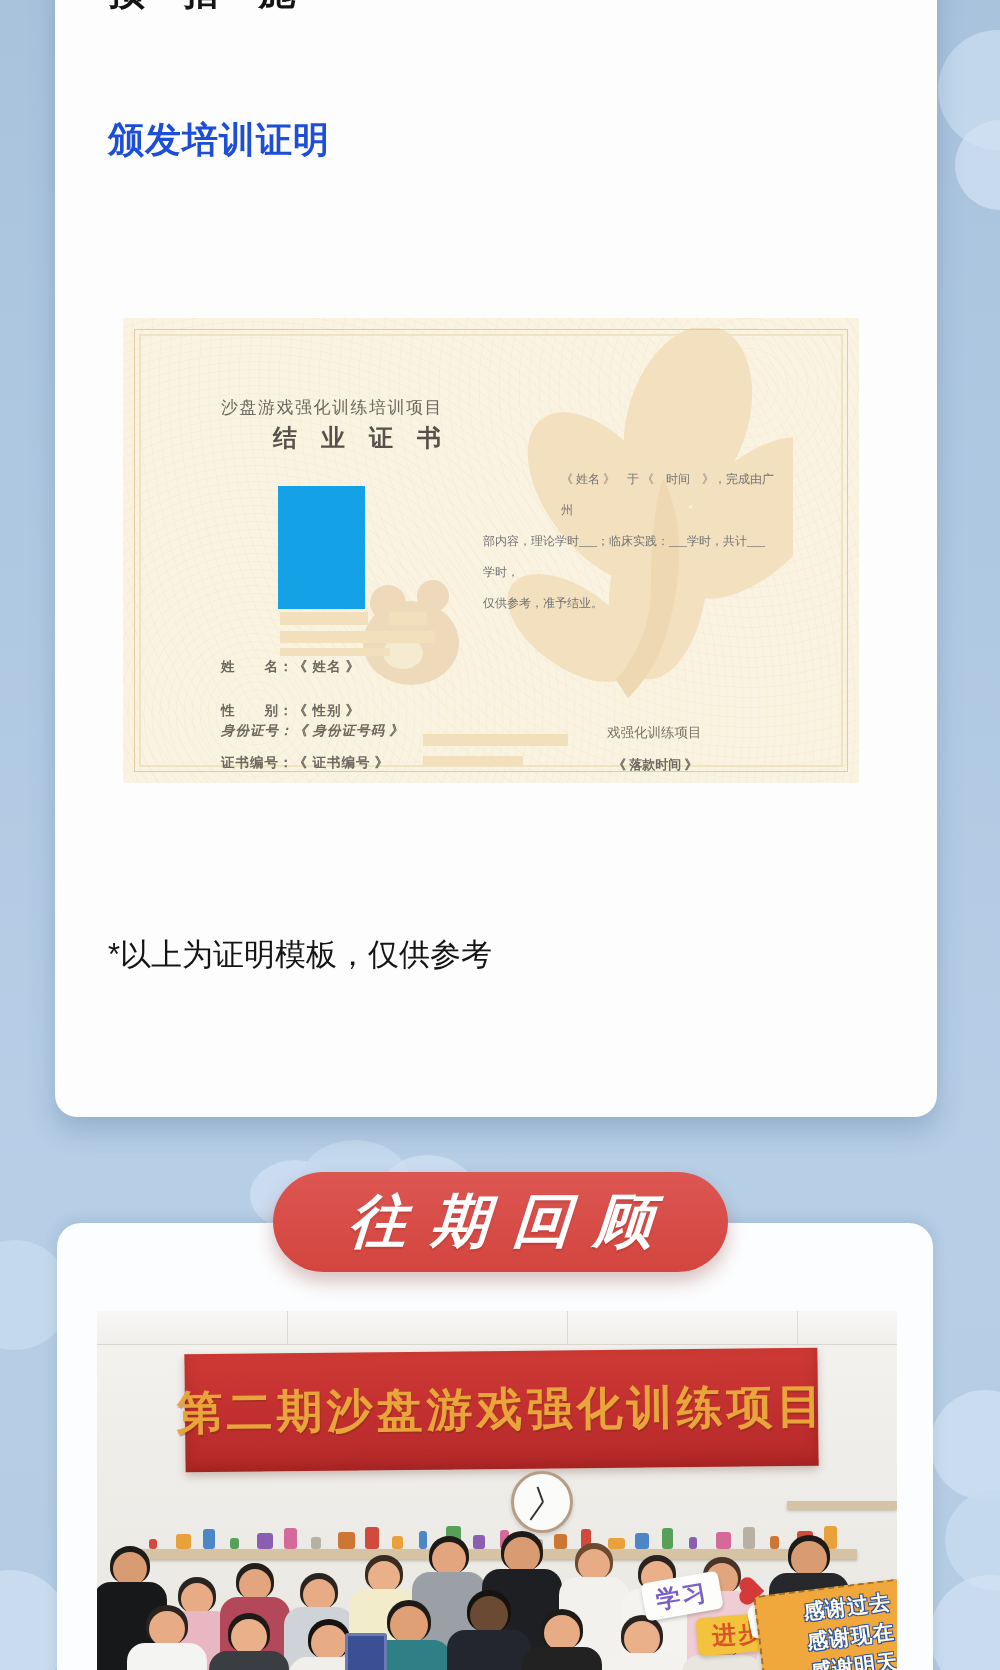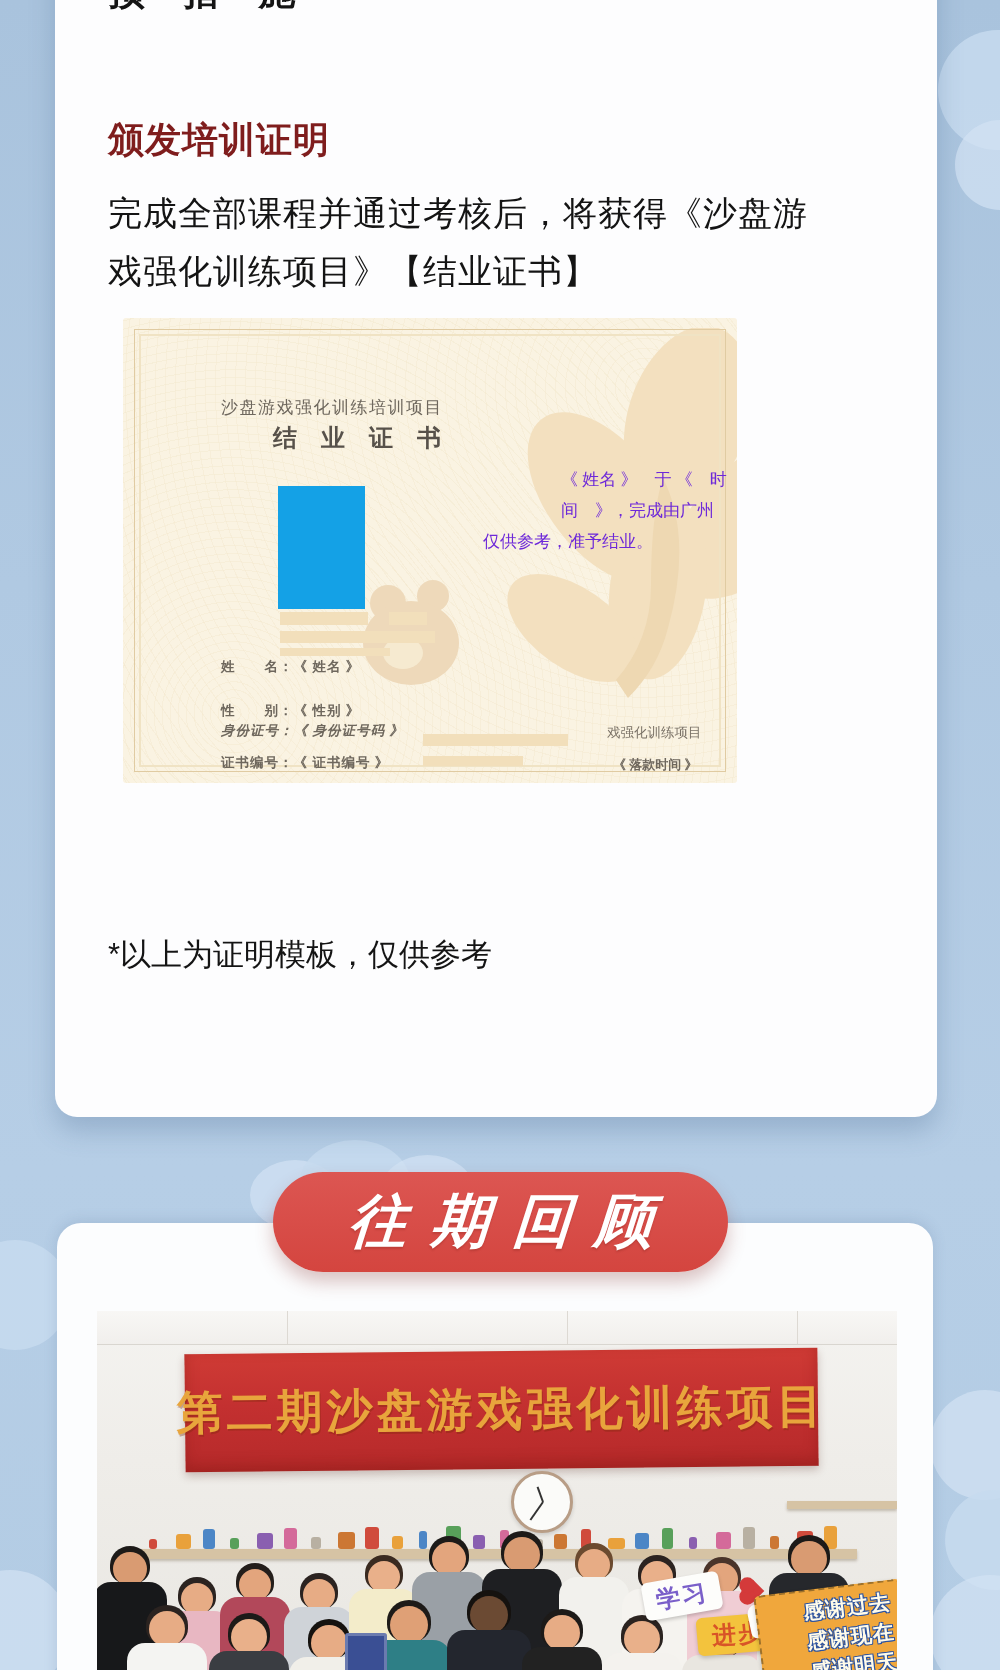--- a/index.html
+++ b/index.html
@@ -10,40 +10,40 @@
   .cloud{position:absolute;border-radius:50%;background:#c7daee;opacity:.85;}
   .cloud.l2{background:#d3e3f3;opacity:.7;}
   
   .card1{position:absolute;left:55px;top:-60px;width:882px;height:1177px;background:#fdfdfe;
          border-radius:22px;box-shadow:0 14px 26px rgba(70,100,140,.28);}
   .partial-heading{position:absolute;left:53px;top:26px;font-size:37px;font-weight:700;color:#141414;
          letter-spacing:14px;line-height:52px;}
   .step-number{position:absolute;left:50px;top:118px;font-size:118px;line-height:100px;font-weight:800;
          letter-spacing:-2px;background:linear-gradient(180deg,#dd4f47 5%,#ea8680 55%,#f6c6c1 100%);
          -webkit-background-clip:text;background-clip:text;color:transparent;-webkit-text-fill-color:transparent;}
-  .step-title{position:absolute;left:53px;top:176px;font-size:36px;font-weight:700;color:#7f1d1d;letter-spacing:1px;}
+  .step-title{position:absolute;left:53px;top:176px;font-size:36px;font-weight:700;color:#1d4ed8;letter-spacing:1px;}
   .para{position:absolute;left:53px;font-size:34px;line-height:58px;color:#141414;font-weight:500;letter-spacing:1px;}
   .para1{top:244px;}
   .para2{top:884px;}
   .note{position:absolute;left:53px;top:994px;font-size:31px;color:#141414;font-weight:500;}
   
-  .cert{position:absolute;left:68px;top:378px;width:614px;height:465px;background:#faf3e2;border-radius:3px;
+  .cert{position:absolute;left:68px;top:378px;width:736px;height:465px;background:#faf3e2;border-radius:3px;
         overflow:hidden;cursor:pointer;}
   .cert-texture{position:absolute;inset:0;opacity:.45;background:
      repeating-radial-gradient(circle at 18% 85%, rgba(232,211,168,.0) 0 7px, rgba(232,211,168,.35) 7px 8px),
      repeating-radial-gradient(circle at 85% 15%, rgba(232,211,168,.0) 0 9px, rgba(230,208,162,.3) 9px 10px);}
   .cert-frame{position:absolute;inset:11px;border:1px solid #e0cba2;}
   .cert-frame::after{content:'';position:absolute;inset:4px;border:2px solid #f0e3c4;}
   .cert-program{position:absolute;left:98px;top:78px;font-size:17px;color:#6e675d;letter-spacing:1.5px;
         font-family:"Liberation Serif",serif;}
   .cert-title{position:absolute;left:150px;top:104px;font-size:24px;color:#57514a;letter-spacing:9px;font-weight:700;
         font-family:"Liberation Serif",serif;}
   .cert-photo{position:absolute;left:155px;top:168px;width:87px;height:123px;background:#14a1e6;}
   .bar{position:absolute;background:#f2dfbb;}
-  .cert-body{position:absolute;left:360px;top:146px;width:292px;font-size:17px;line-height:31px;color:#6d28d9;
+  .cert-body{position:absolute;left:360px;top:146px;width:292px;font-size:12px;line-height:31px;color:#737373;
         font-family:"Liberation Serif",serif;}
   .cert-body .ind{padding-left:78px;}
   .cert-field{position:absolute;left:98px;font-size:13.5px;color:#6e675d;font-weight:700;letter-spacing:1px;
         font-family:"Liberation Serif",serif;}
   .cert-issuer{position:absolute;left:484px;top:406px;font-size:13.5px;color:#7a7267;font-family:"Liberation Serif",serif;}
   .cert-date{position:absolute;left:490px;top:438px;font-size:13px;color:#6e675d;font-weight:700;
         font-family:"Liberation Serif",serif;}
   .wm{position:absolute;pointer-events:none;}
   
   .review-banner{position:absolute;left:273px;top:1172px;width:455px;height:100px;border-radius:50px;
@@ -112,24 +112,20 @@
   <div class="cloud" style="left:945px;top:1490px;width:100px;height:100px;"></div>
   <div class="cloud l2" style="left:930px;top:1575px;width:120px;height:120px;"></div>
   <div class="cloud l2" style="left:-50px;top:1570px;width:120px;height:120px;"></div>
 
   <div class="card1">
 
     <div class="partial-heading">预 措 施</div>
 
     <div class="step-title">颁发培训证明</div>
 
-    <div class="para para1">
-      <div>完成全部课程并通过考核后，将获得《沙盘游</div>
-      <div>戏强化训练项目》【结业证书】</div>
-    </div>
 
     <div class="cert">
       <div class="cert-texture"></div>
 
       <svg class="wm" style="left:330px;top:10px;width:340px;height:430px;" viewBox="0 0 340 430">
         <g fill="#f3e0bf">
           <ellipse cx="235" cy="90" rx="60" ry="95" transform="rotate(18 235 90)"></ellipse>
           <ellipse cx="150" cy="170" rx="55" ry="100" transform="rotate(-38 150 170)"></ellipse>
           <ellipse cx="300" cy="190" rx="55" ry="100" transform="rotate(45 300 190)"></ellipse>
           <ellipse cx="205" cy="260" rx="48" ry="92" transform="rotate(8 205 260)"></ellipse>
@@ -156,20 +152,21 @@
 
       <div class="bar" style="left:157px;top:294px;width:88px;height:13px;"></div>
       <div class="bar" style="left:266px;top:294px;width:38px;height:13px;"></div>
       <div class="bar" style="left:157px;top:313px;width:155px;height:12px;"></div>
       <div class="bar" style="left:157px;top:330px;width:110px;height:8px;"></div>
       <div class="bar" style="left:300px;top:416px;width:145px;height:12px;"></div>
       <div class="bar" style="left:300px;top:438px;width:100px;height:10px;"></div>
 
       <div class="cert-body">
         <div class="ind">《 姓名 》　于 《　时间　》，完成由广州</div>
+        <div>部内容，理论学时___；临床实践：___学时，共计___学时，</div>
         <div>仅供参考，准予结业。</div>
       </div>
 
       <div class="cert-field" style="top:340px;">
         <span>姓　　名：</span><span>《 姓名 》</span>
       </div>
       <div class="cert-field" style="top:384px;">
         <span>性　　别：</span><span>《 性别 》</span>
       </div>
       <div class="cert-field" style="top:404px;font-style:italic;">

